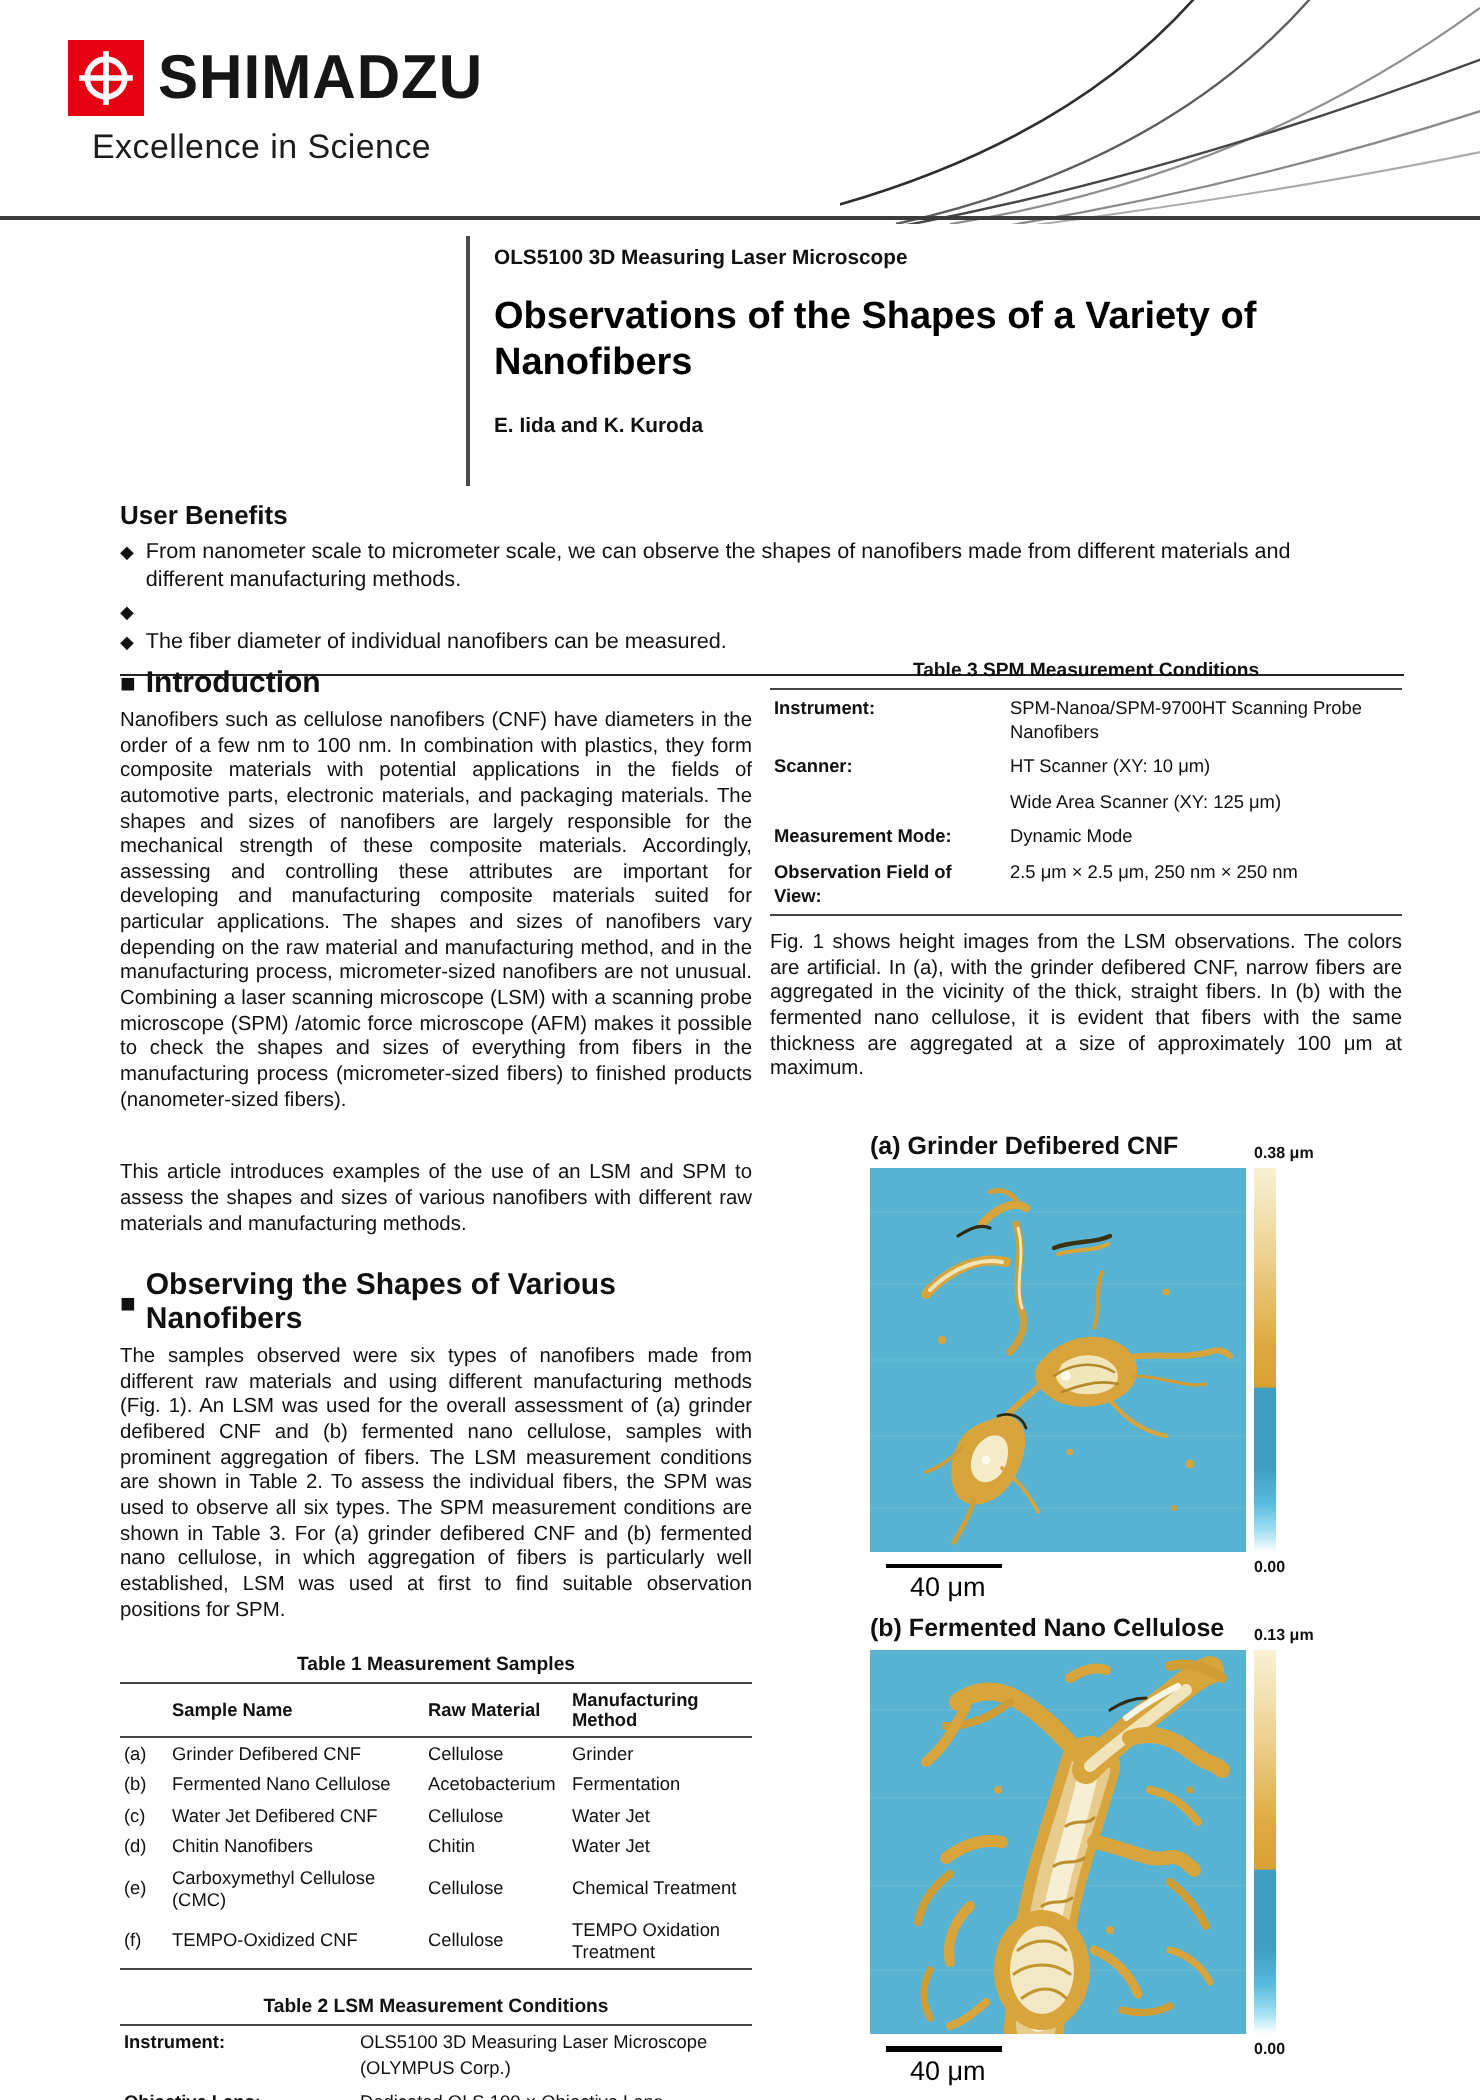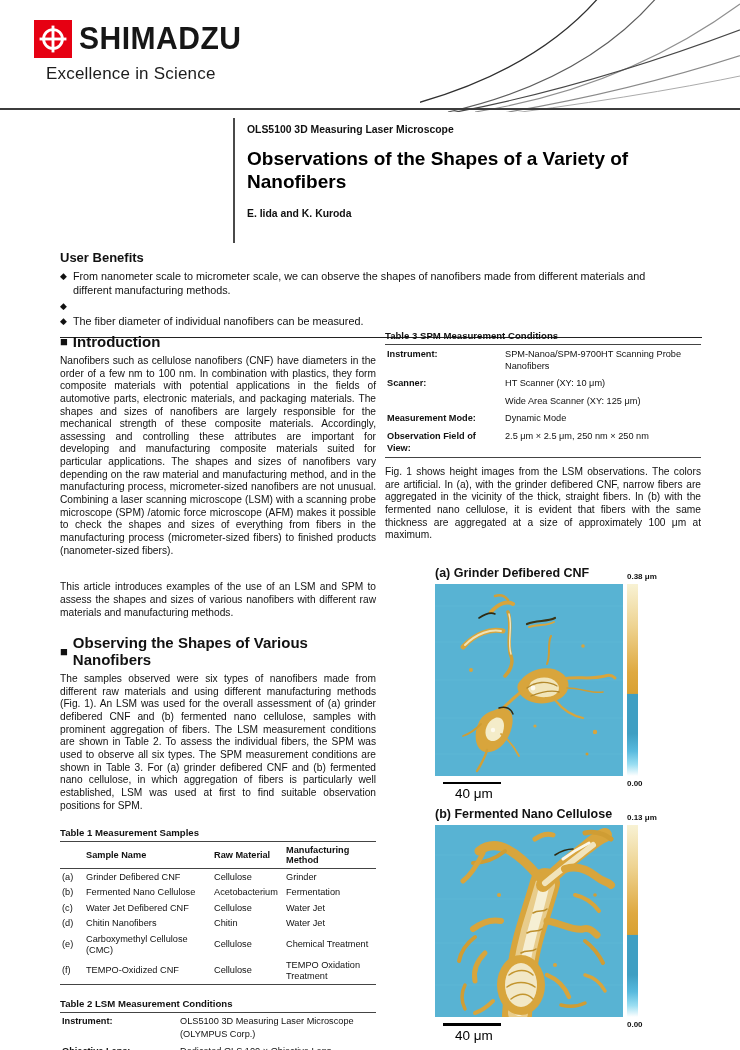--- a/index.html
+++ b/index.html
@@ -31,21 +31,21 @@
   .benefit-item .diamond { font-size:9px; line-height:1.6; }
   
   .col-left  { position:absolute; left:60px;  top:333px; width:316px; }
   .col-right { position:absolute; left:385px; top:330px; width:316px; }
   .section-head { font-size:15px; font-weight:bold; margin-bottom:5px; display:flex; align-items:center; gap:5px; }
   .section-head .sq { font-size:13px; }
   .body-para { font-size:10.2px; line-height:1.24; text-align:justify; margin-bottom:24px; }
   .body-para.gap { margin-bottom:15px; }
   
   .tbl-block { width:100%; }
-  .tbl-title { font-size:9.6px; font-weight:bold; text-align:left; margin-bottom:3px; }
+  .tbl-title { font-size:9.6px; font-weight:bold; text-align:center; margin-bottom:3px; }
   table { width:100%; border-collapse:collapse; font-size:9.2px; }
   .tbl-samples { border-top:1.5px solid #444; border-bottom:1.5px solid #444; }
   .tbl-samples th { font-weight:bold; text-align:left; padding:3px 2px; border-bottom:1px solid #444; }
   .tbl-samples td { padding:2.5px 2px; vertical-align:middle; line-height:1.15; }
   .tbl-cond { border-top:1.2px solid #444; border-bottom:1.2px solid #444; }
   .tbl-cond td { padding:2.5px 2px; vertical-align:top; line-height:1.35; }
   .tbl-cond td.lbl { width:118px; font-weight:bold; }
   
   .fig-caption-ab { font-size:12.5px; font-weight:bold; margin:10px 0 4px 50px; }
   .fig-block { position:relative; height:192px; }

